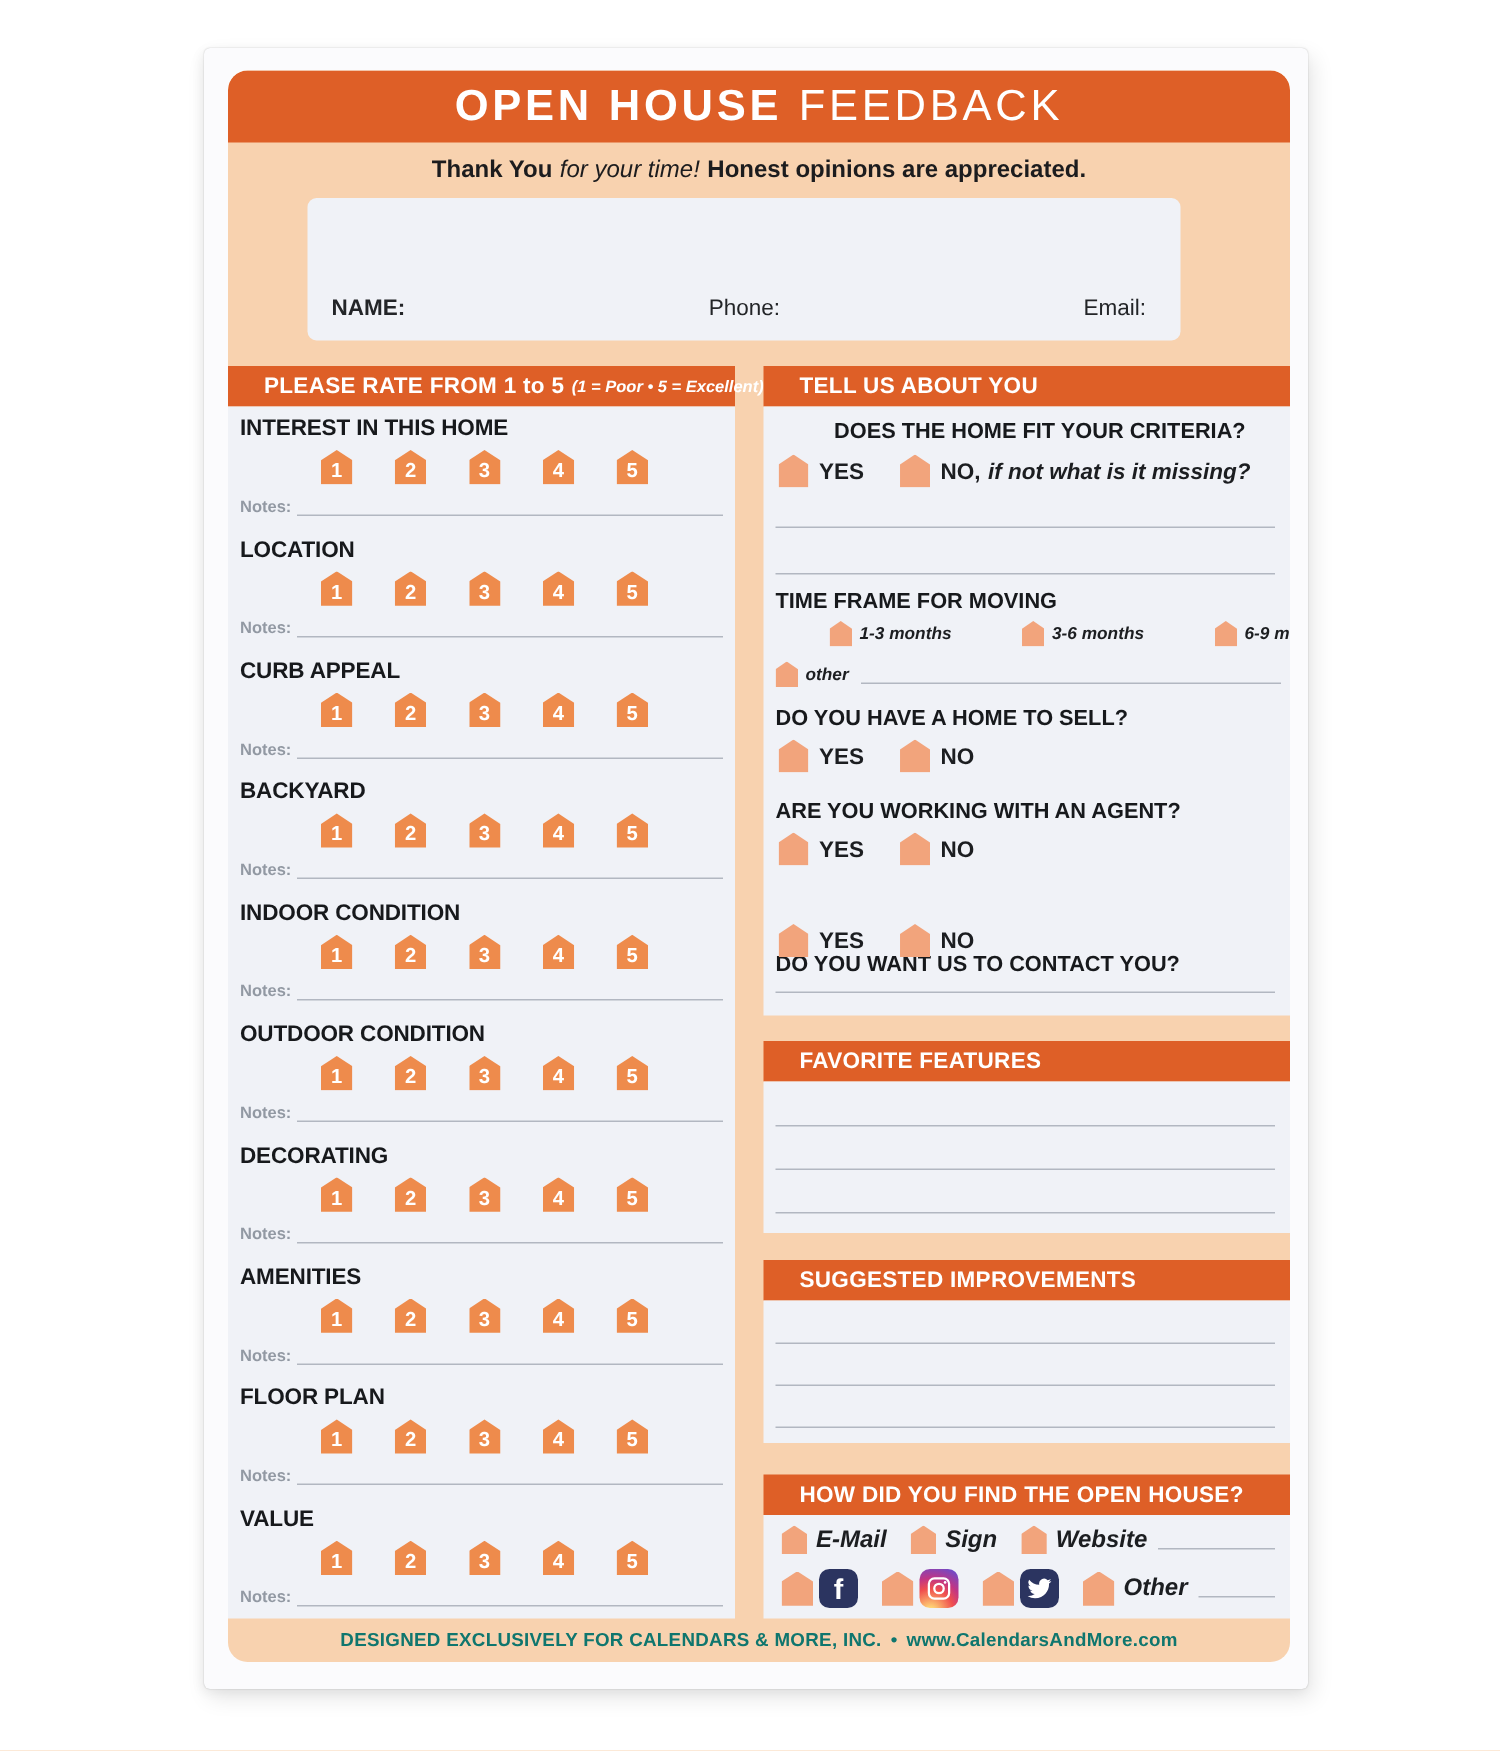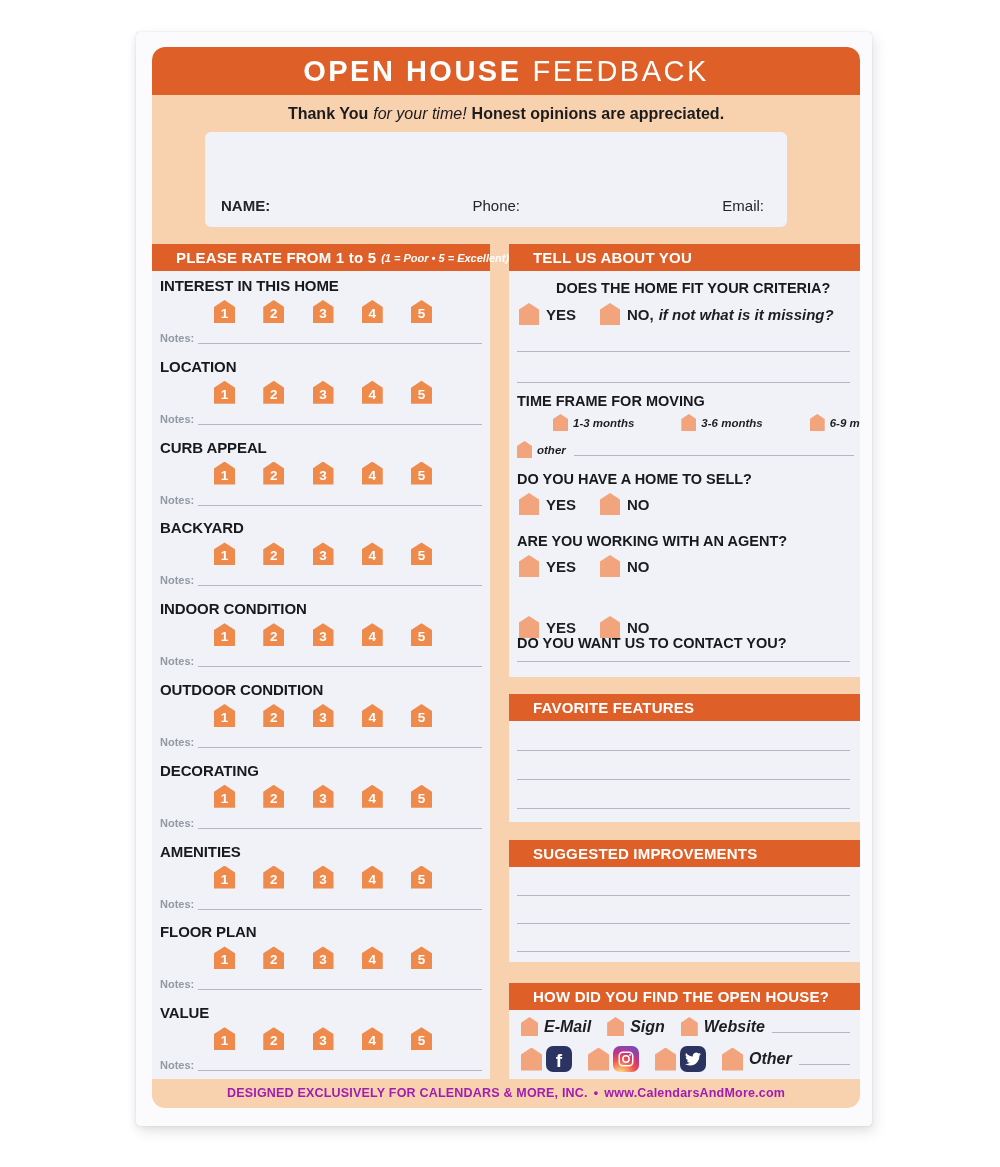--- a/index.html
+++ b/index.html
@@ -95,21 +95,21 @@
   .soc{width:26px;height:26px;border-radius:7px;margin-left:4px;display:flex;align-items:center;justify-content:center;}
   .soc-fb,.soc-tw{background:#2B3460;}
   .soc-ig{background:radial-gradient(circle at 28% 110%, #FFD776 8%, #F04E4E 45%, #C13584 65%, #5851DB 100%);}
   .soc-fb span{color:#fff;font-weight:800;font-size:19px;line-height:26px;transform:translateY(2px);}
   
   .vgap17{height:17px;}
   .vgap18{height:18px;}
   .vgap21{height:21px;}
   .footer{
     height:28px;display:flex;align-items:center;justify-content:center;gap:6px;
-    color:#a21caf;font-size:12.5px;font-weight:600;letter-spacing:.2px;
+    color:#0f766e;font-size:12.5px;font-weight:600;letter-spacing:.2px;
   }
   .footer .f-url{font-weight:800;}
 </style>
 </head>
 <body>
 
 <div class="paper">
   <div class="print">
 
     <div class="title-bar">

